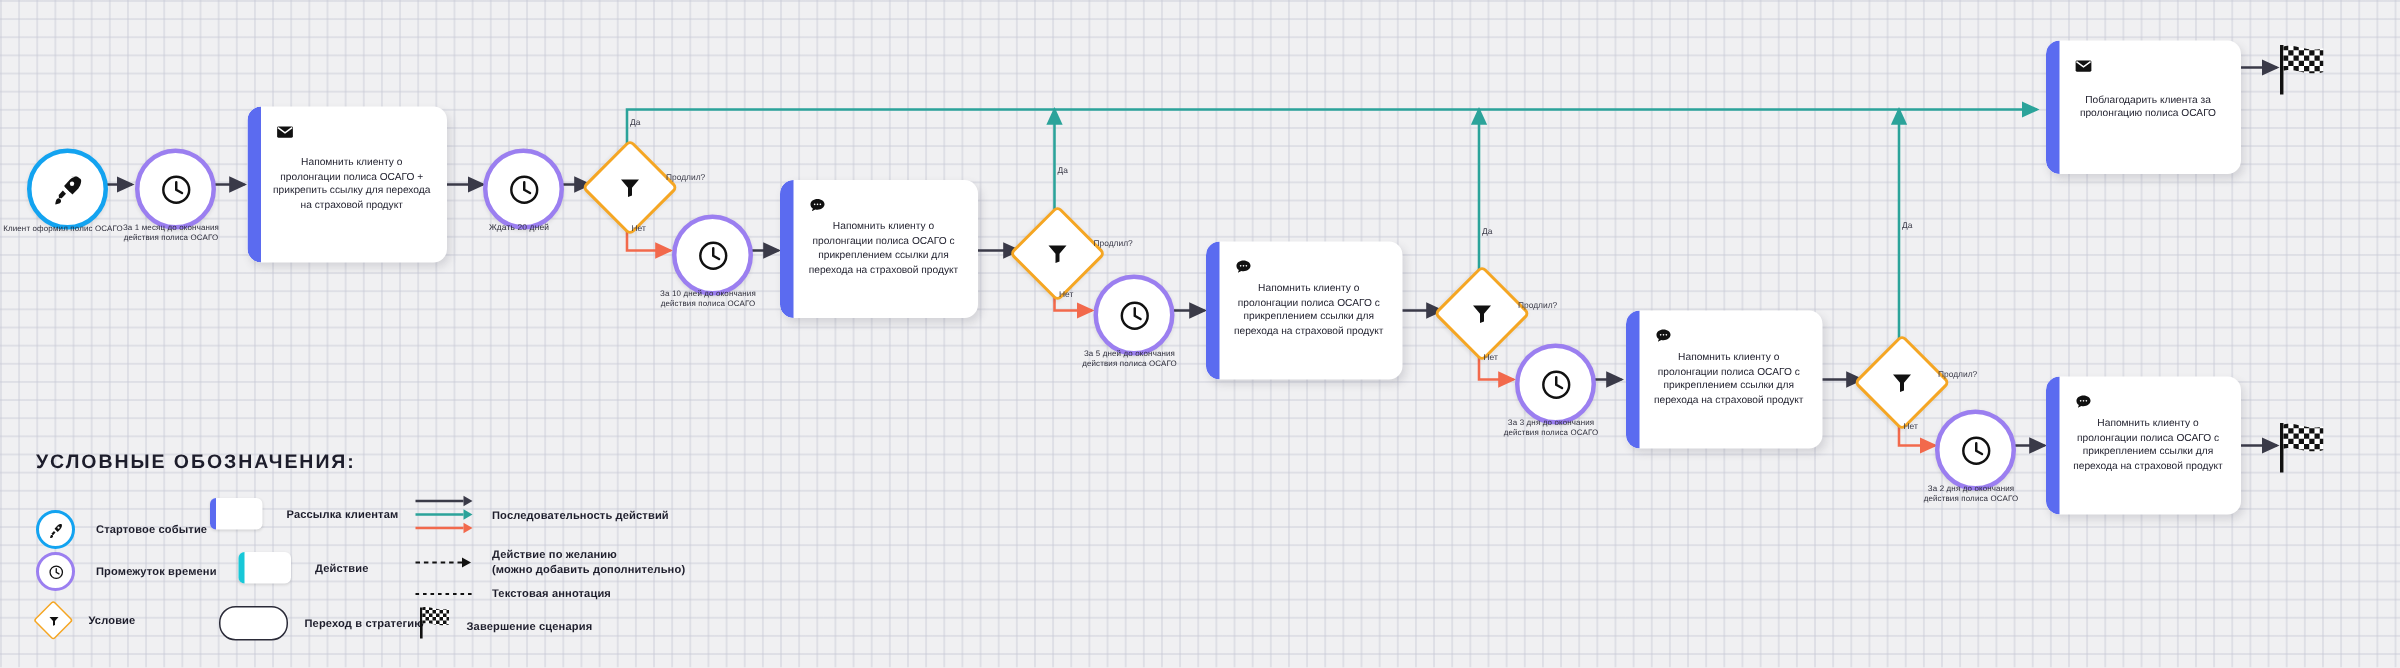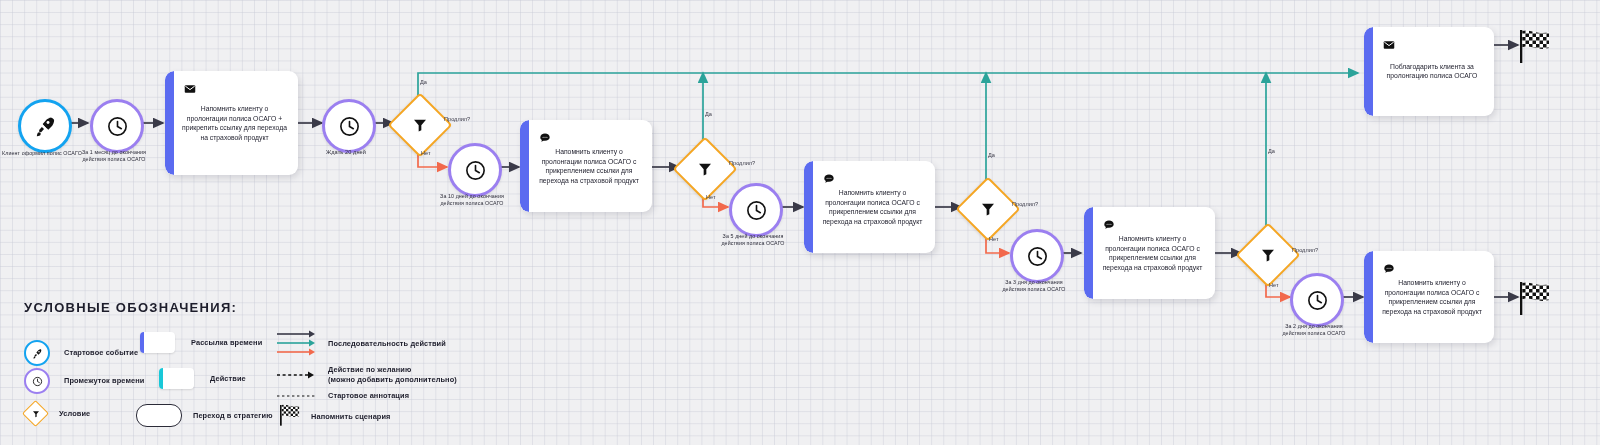--- a/index.html
+++ b/index.html
@@ -457,31 +457,31 @@
           </svg>
       </span>
     </div>
     <div class="lg-txt" style="margin-left:14px;">Условие</div>
   </div>
 
   <div class="lg-row" style="left:120px;top:32px;">
     <div class="lg-card">
         <i class="bar-blue"></i>
       </div>
-    <div class="lg-txt" style="margin-left:16px;">Рассылка времени</div>
+    <div class="lg-txt" style="margin-left:16px;">Рассылка клиентам</div>
   </div>
 
   <div class="lg-row" style="left:120px;top:68px;padding-left:19px;">
     <div class="lg-card">
         <i class="bar-cyan"></i>
       </div>
     <div class="lg-txt" style="margin-left:16px;">Действие</div>
   </div>
 
-  <div class="lg-row" style="left:116px;top:104px;">
+  <div class="lg-row" style="left:126px;top:104px;">
     <div class="lg-pill"></div>
     <div class="lg-txt" style="margin-left:11px;">Переход в стратегию</div>
   </div>
 
   <div class="lg-row" style="left:255px;top:65px;">
     <svg width="44" height="12">
       <path d="M2,6 L33,6" stroke="#111" stroke-width="1.3" fill="none" stroke-dasharray="3,2.6"></path>
       <path d="M33,2.6 L39,6 L33,9.4 z" fill="#111"></path>
     </svg>
     <div class="lg-txt" style="margin-left:9px;">
@@ -501,21 +501,21 @@
           <path d="M34,20.5 L40,24 L34,27.5 z" fill="#f2694c" stroke="none"></path>
       </g>
     </svg>
     <div class="lg-txt" style="margin-left:9px;margin-top:1px;">Последовательность действий</div>
   </div>
 
   <div class="lg-row" style="left:255px;top:91px;">
     <svg width="44" height="10">
       <path d="M2,5 L40,5" stroke="#111" stroke-width="1.2" fill="none" stroke-dasharray="2.4,2.6"></path>
     </svg>
-    <div class="lg-txt" style="margin-left:9px;">Стартовое аннотация</div>
+    <div class="lg-txt" style="margin-left:9px;">Текстовая аннотация</div>
   </div>
 
   <div class="lg-row" style="left:258px;top:103px;">
     <div>
       <svg width="24" height="24" viewBox="0 0 34 36">
         <rect x="2" y="3" width="2.6" height="31" fill="#111"></rect>
         <clipPath id="cf3">
             <path d="M4.3 3 C12 0.6, 20 7.2, 31 4.2 L31 20 C20 23.4, 12 16.6, 4.3 19.2 Z"></path>
           </clipPath>
         <g clip-path="url(#cf3)">
@@ -542,15 +542,15 @@
             <rect x="18" y="16" width="3.5" height="3.5"></rect>
               <rect x="25" y="16" width="3.5" height="3.5"></rect>
             <rect x="7.5" y="19.5" width="3.5" height="3.5"></rect>
               <rect x="14.5" y="19.5" width="3.5" height="3.5"></rect>
             <rect x="21.5" y="19.5" width="3.5" height="3.5"></rect>
               <rect x="28.5" y="19.5" width="3.5" height="3.5"></rect>
           </g>
         </g>
       </svg>
     </div>
-    <div class="lg-txt" style="margin-left:9px;">Напомнить сценария</div>
+    <div class="lg-txt" style="margin-left:9px;">Завершение сценария</div>
   </div>
 </div>
 
 </body></html>

